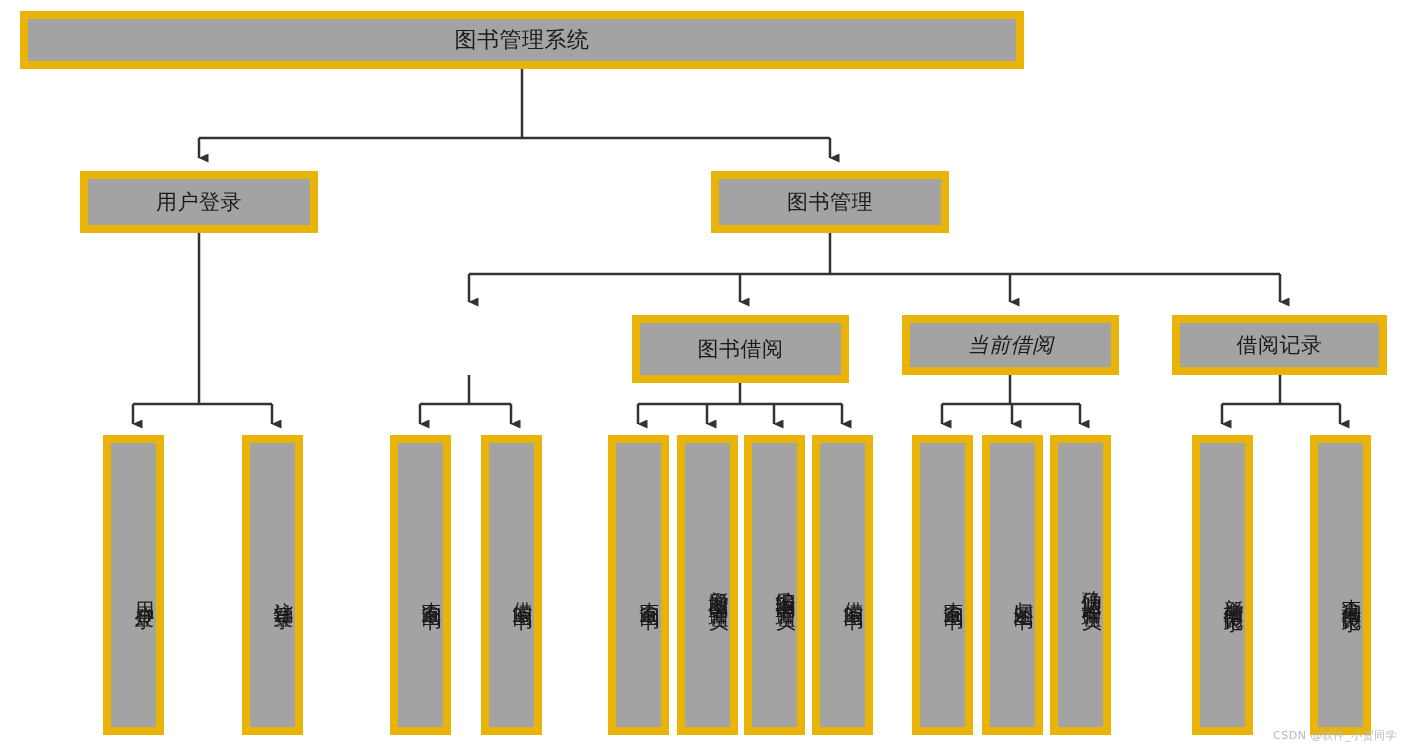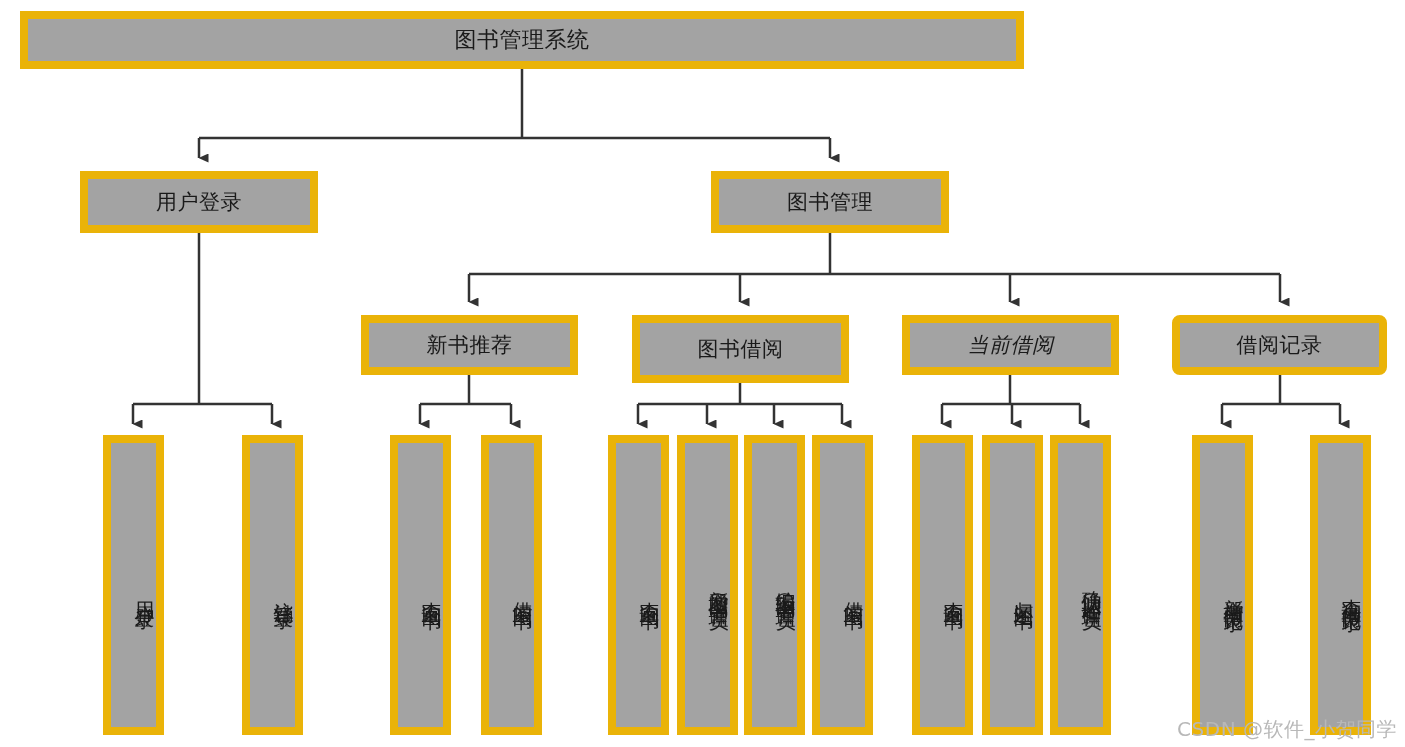--- a/index.html
+++ b/index.html
@@ -51,21 +51,21 @@
   .node.vertical.tall-text {
     padding-top: 6px;
   }
   .node.root {
     font-size: 22px;
   }
   .watermark {
     position: absolute;
     right: 8px;
     bottom: 4px;
-    font-size: 20px;
+    font-size: 11px;
     color: #b8b8b8;
     letter-spacing: 0.5px;
     white-space: nowrap;
   }
 </style>
 </head>
 <body>
 
 <div id="diagram-root">
 
@@ -123,30 +123,27 @@
     <span>图书管理系统</span>
   </div>
 
   <div class="node" style="left:80px; top:171px; width:238px; height:62px;">
     <span>用户登录</span>
   </div>
   <div class="node" style="left:711px; top:171px; width:238px; height:62px;">
     <span>图书管理</span>
   </div>
 
-  <div class="node" style="left:361px; top:315px; width:217px; height:60px;">
-    <span>新书推荐</span>
-  </div>
   <div class="node" style="left:632px; top:315px; width:217px; height:68px;">
     <span>图书借阅</span>
   </div>
   <div class="node" style="left:902px; top:315px; width:217px; height:60px;font-style:italic;">
     <span>当前借阅</span>
   </div>
-  <div class="node" style="left:1172px; top:315px; width:215px; height:60px;border-radius:8px;">
+  <div class="node" style="left:1172px; top:315px; width:215px; height:60px;">
     <span>借阅记录</span>
   </div>
 
   <div class="node vertical" style="left:103px; top:435px; width:61px; height:300px;">用户登录</div>
   <div class="node vertical" style="left:242px; top:435px; width:61px; height:300px;">注销登录</div>
 
   <div class="node vertical" style="left:390px; top:435px; width:61px; height:300px;">查询图书</div>
   <div class="node vertical" style="left:481px; top:435px; width:61px; height:300px;">借阅图书</div>
 
   <div class="node vertical" style="left:608px; top:435px; width:61px; height:300px;">查询图书</div>

